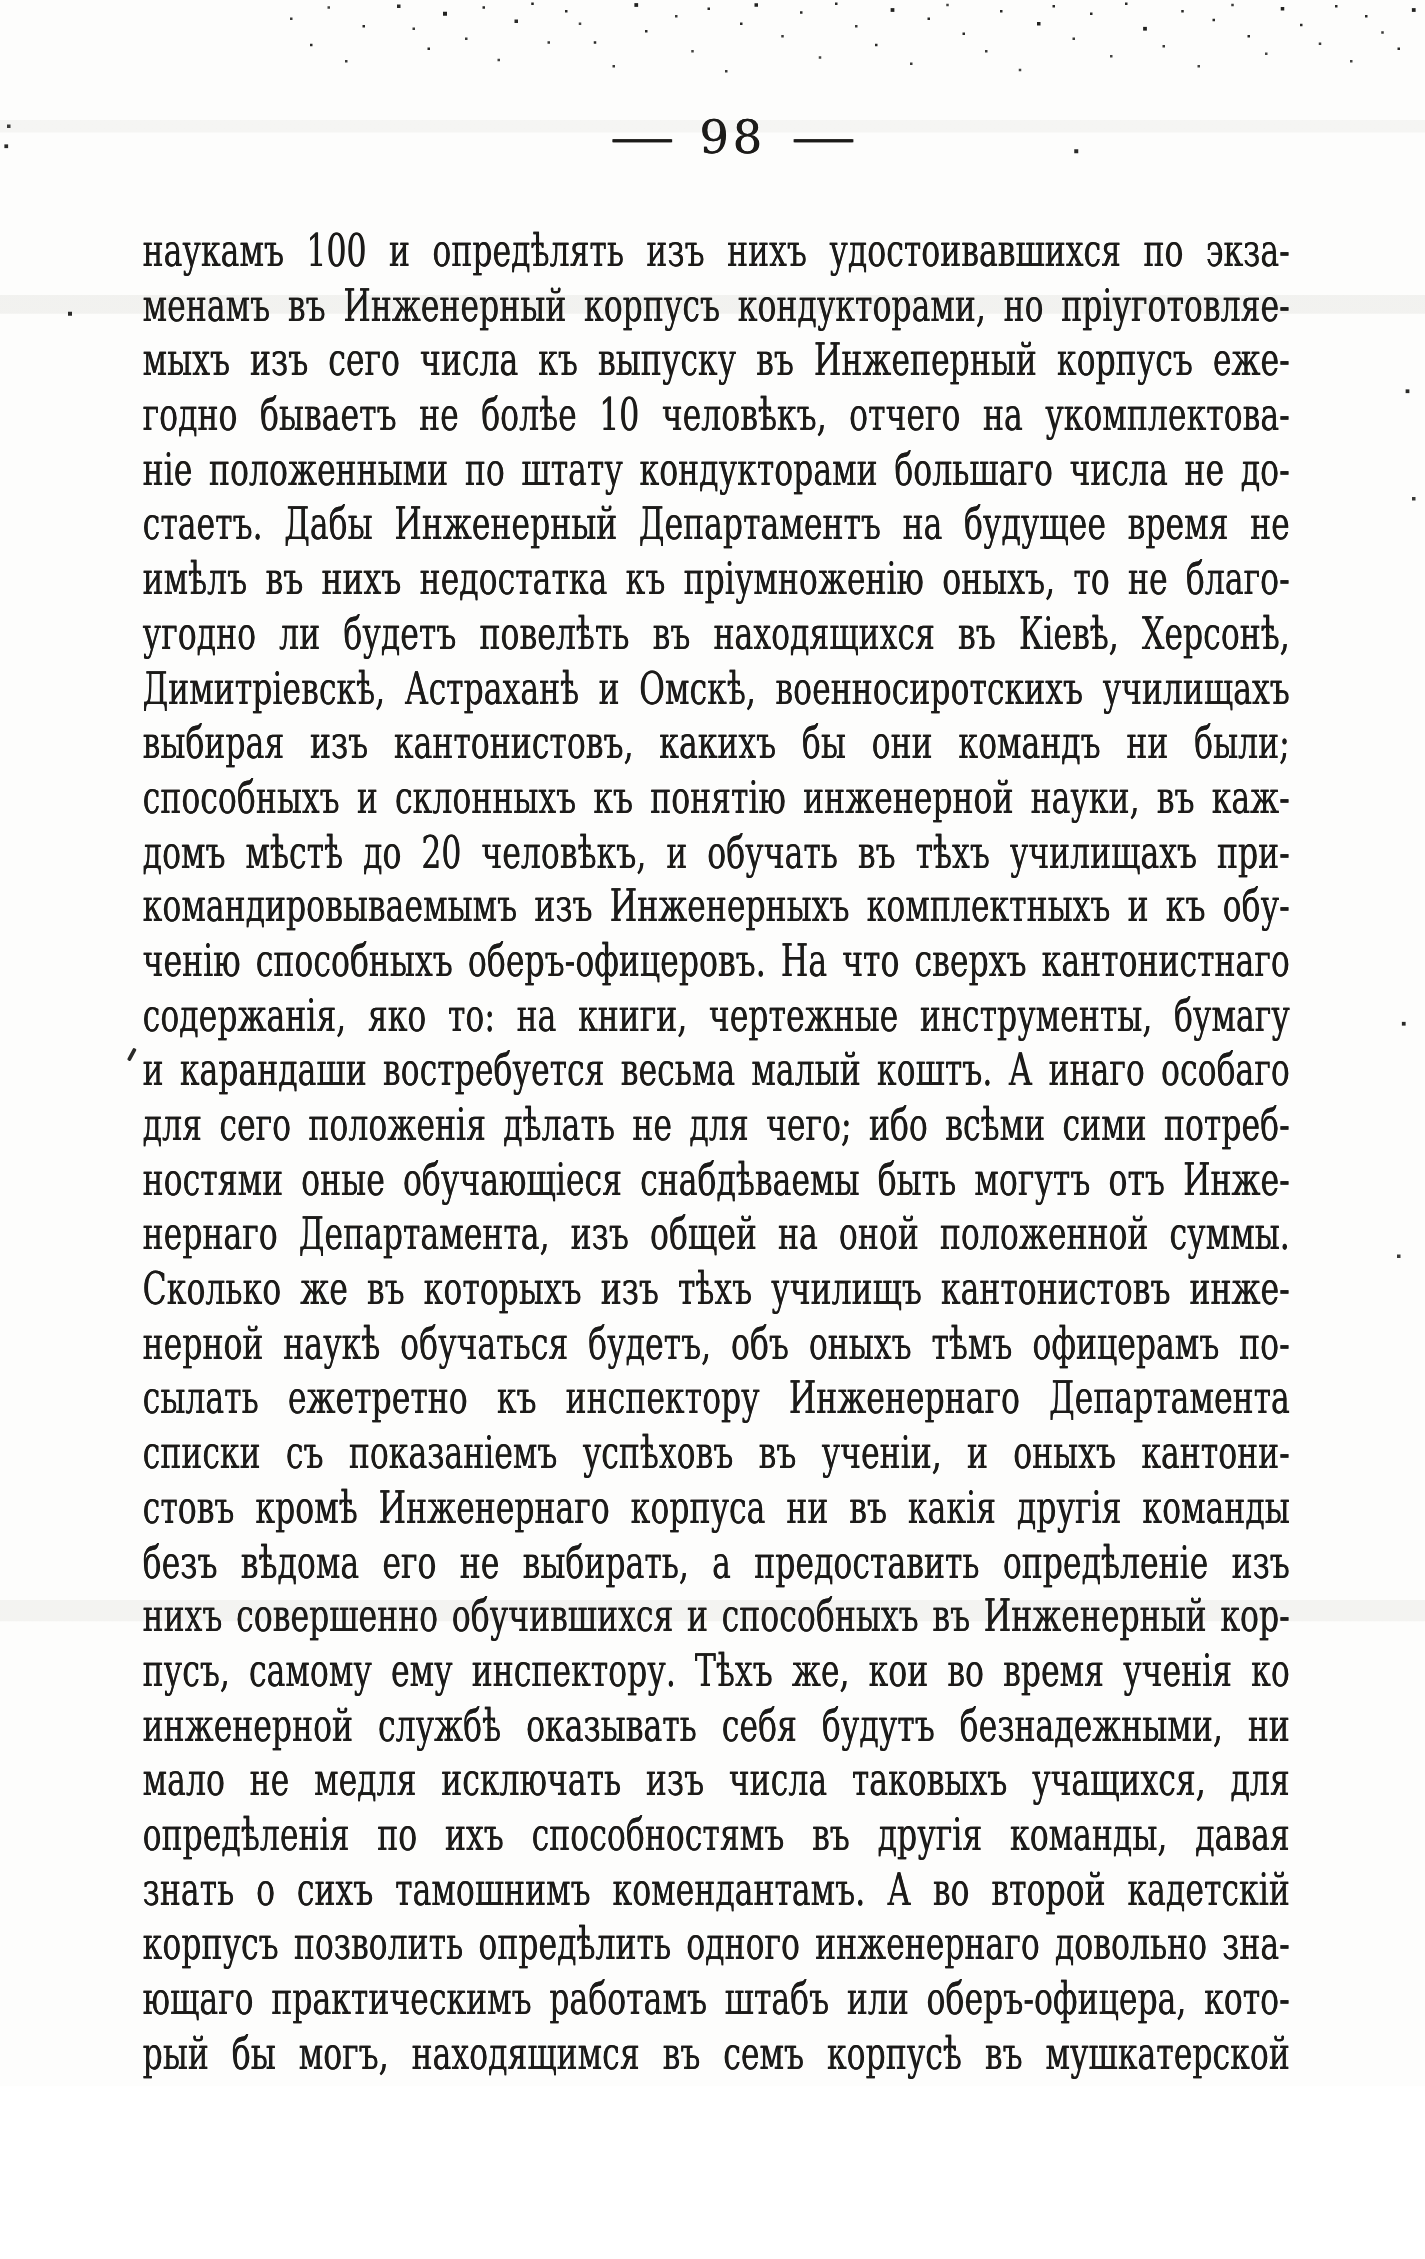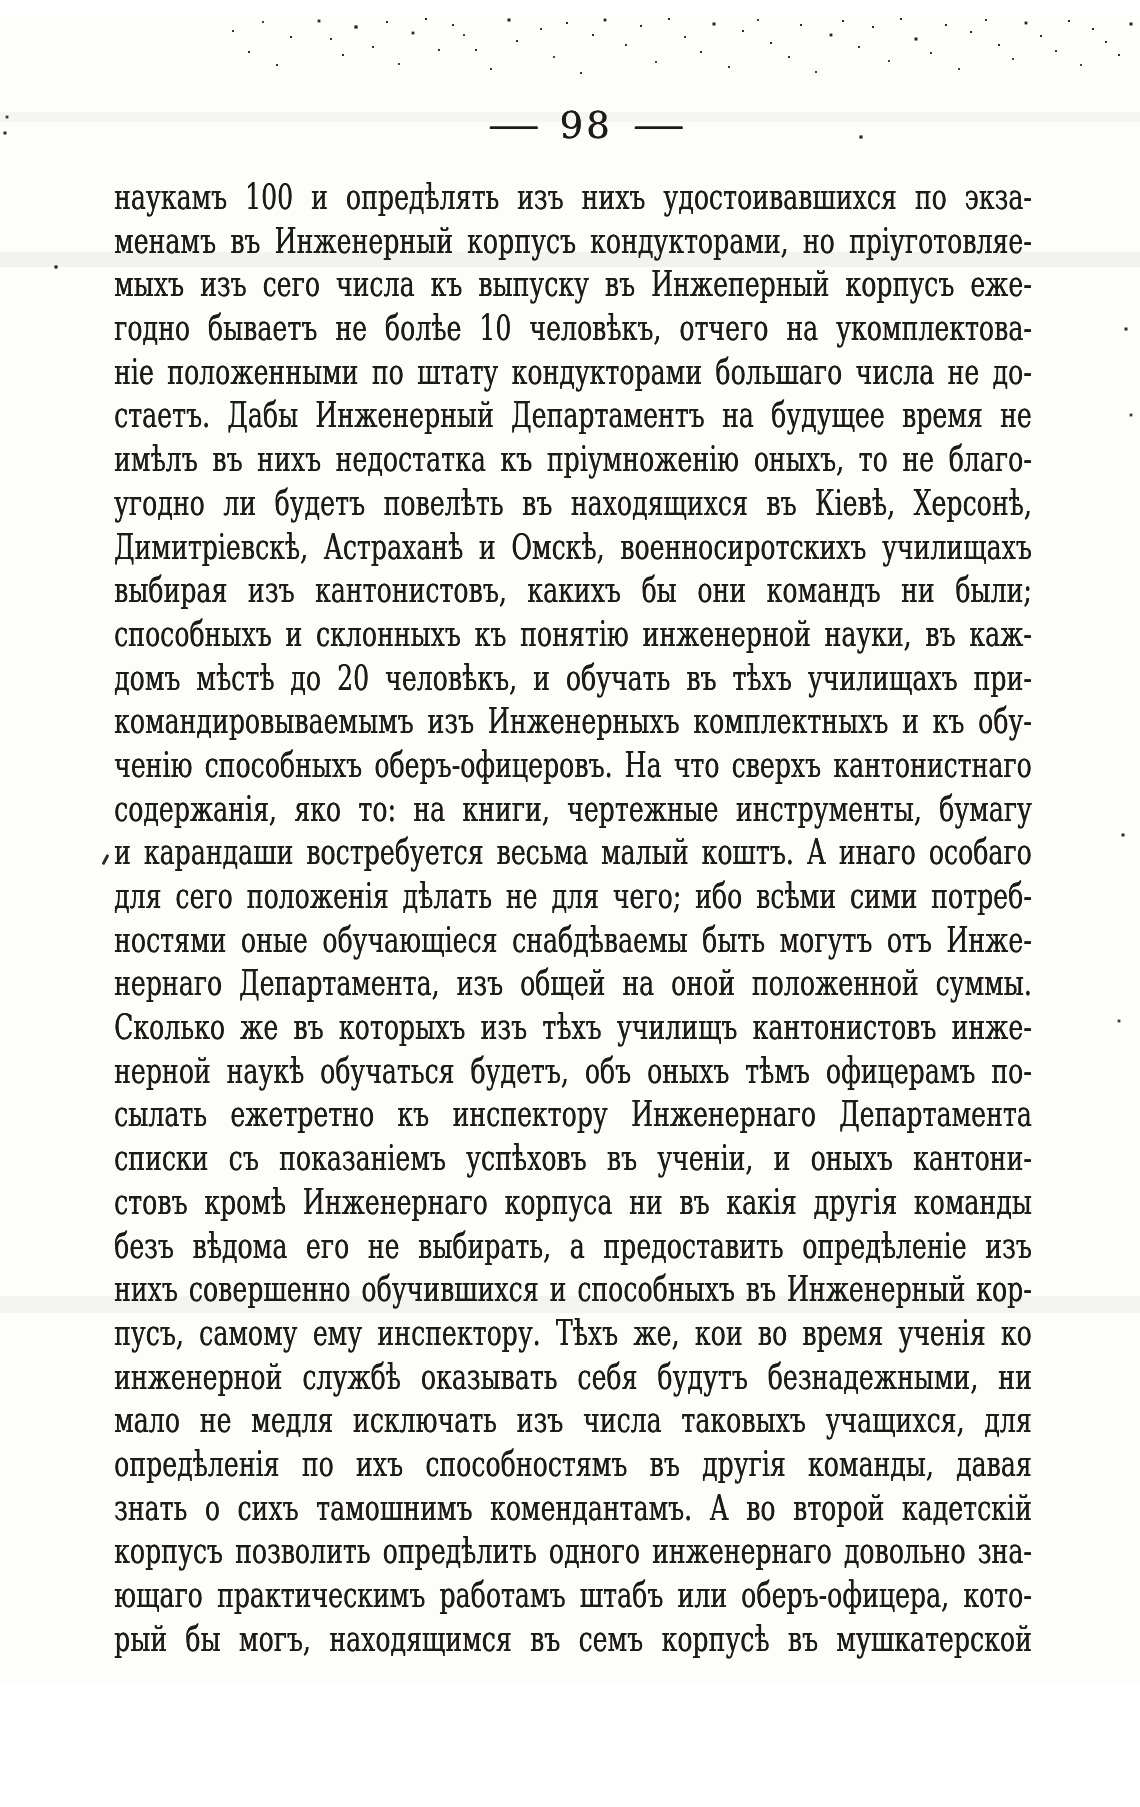--- a/index.html
+++ b/index.html
@@ -17,21 +17,20 @@
     background-color: #fdfdfc;
     
     background-image:
       linear-gradient(rgba(228,228,224,0.45), rgba(228,228,224,0.45)),
       linear-gradient(rgba(228,228,224,0.40), rgba(228,228,224,0.40)),
       linear-gradient(rgba(226,226,222,0.50), rgba(226,226,222,0.50)),
       linear-gradient(rgba(230,230,226,0.35), rgba(230,230,226,0.35));
     background-repeat: no-repeat;
     background-position: 0 236px, 0 1280px, 0 1737px, 0 96px;
     background-size: 1140px 15px, 1140px 17px, 1140px 16px, 1140px 10px;
-    margin-top: 16px;
   }
 
   
   .header {
     position: absolute;
     top: 88px;
     left: 0;
     width: 1140px;
     text-align: center;
     font-size: 37px;
@@ -46,21 +45,21 @@
   .header .num {
     display: inline-block;
     margin: 0 27px;
     letter-spacing: 3px;
   }
 
   
   .textblock {
     position: absolute;
     left: 114px;
-    top: 159px;
+    top: 180px;
     width: 918px;
   }
   .line {
     width: 1311px;              
     transform: scaleX(0.70);    
     transform-origin: 0 0;
     font-size: 36px;
     line-height: 43.7px;
     height: 43.7px;
     text-align: justify;

